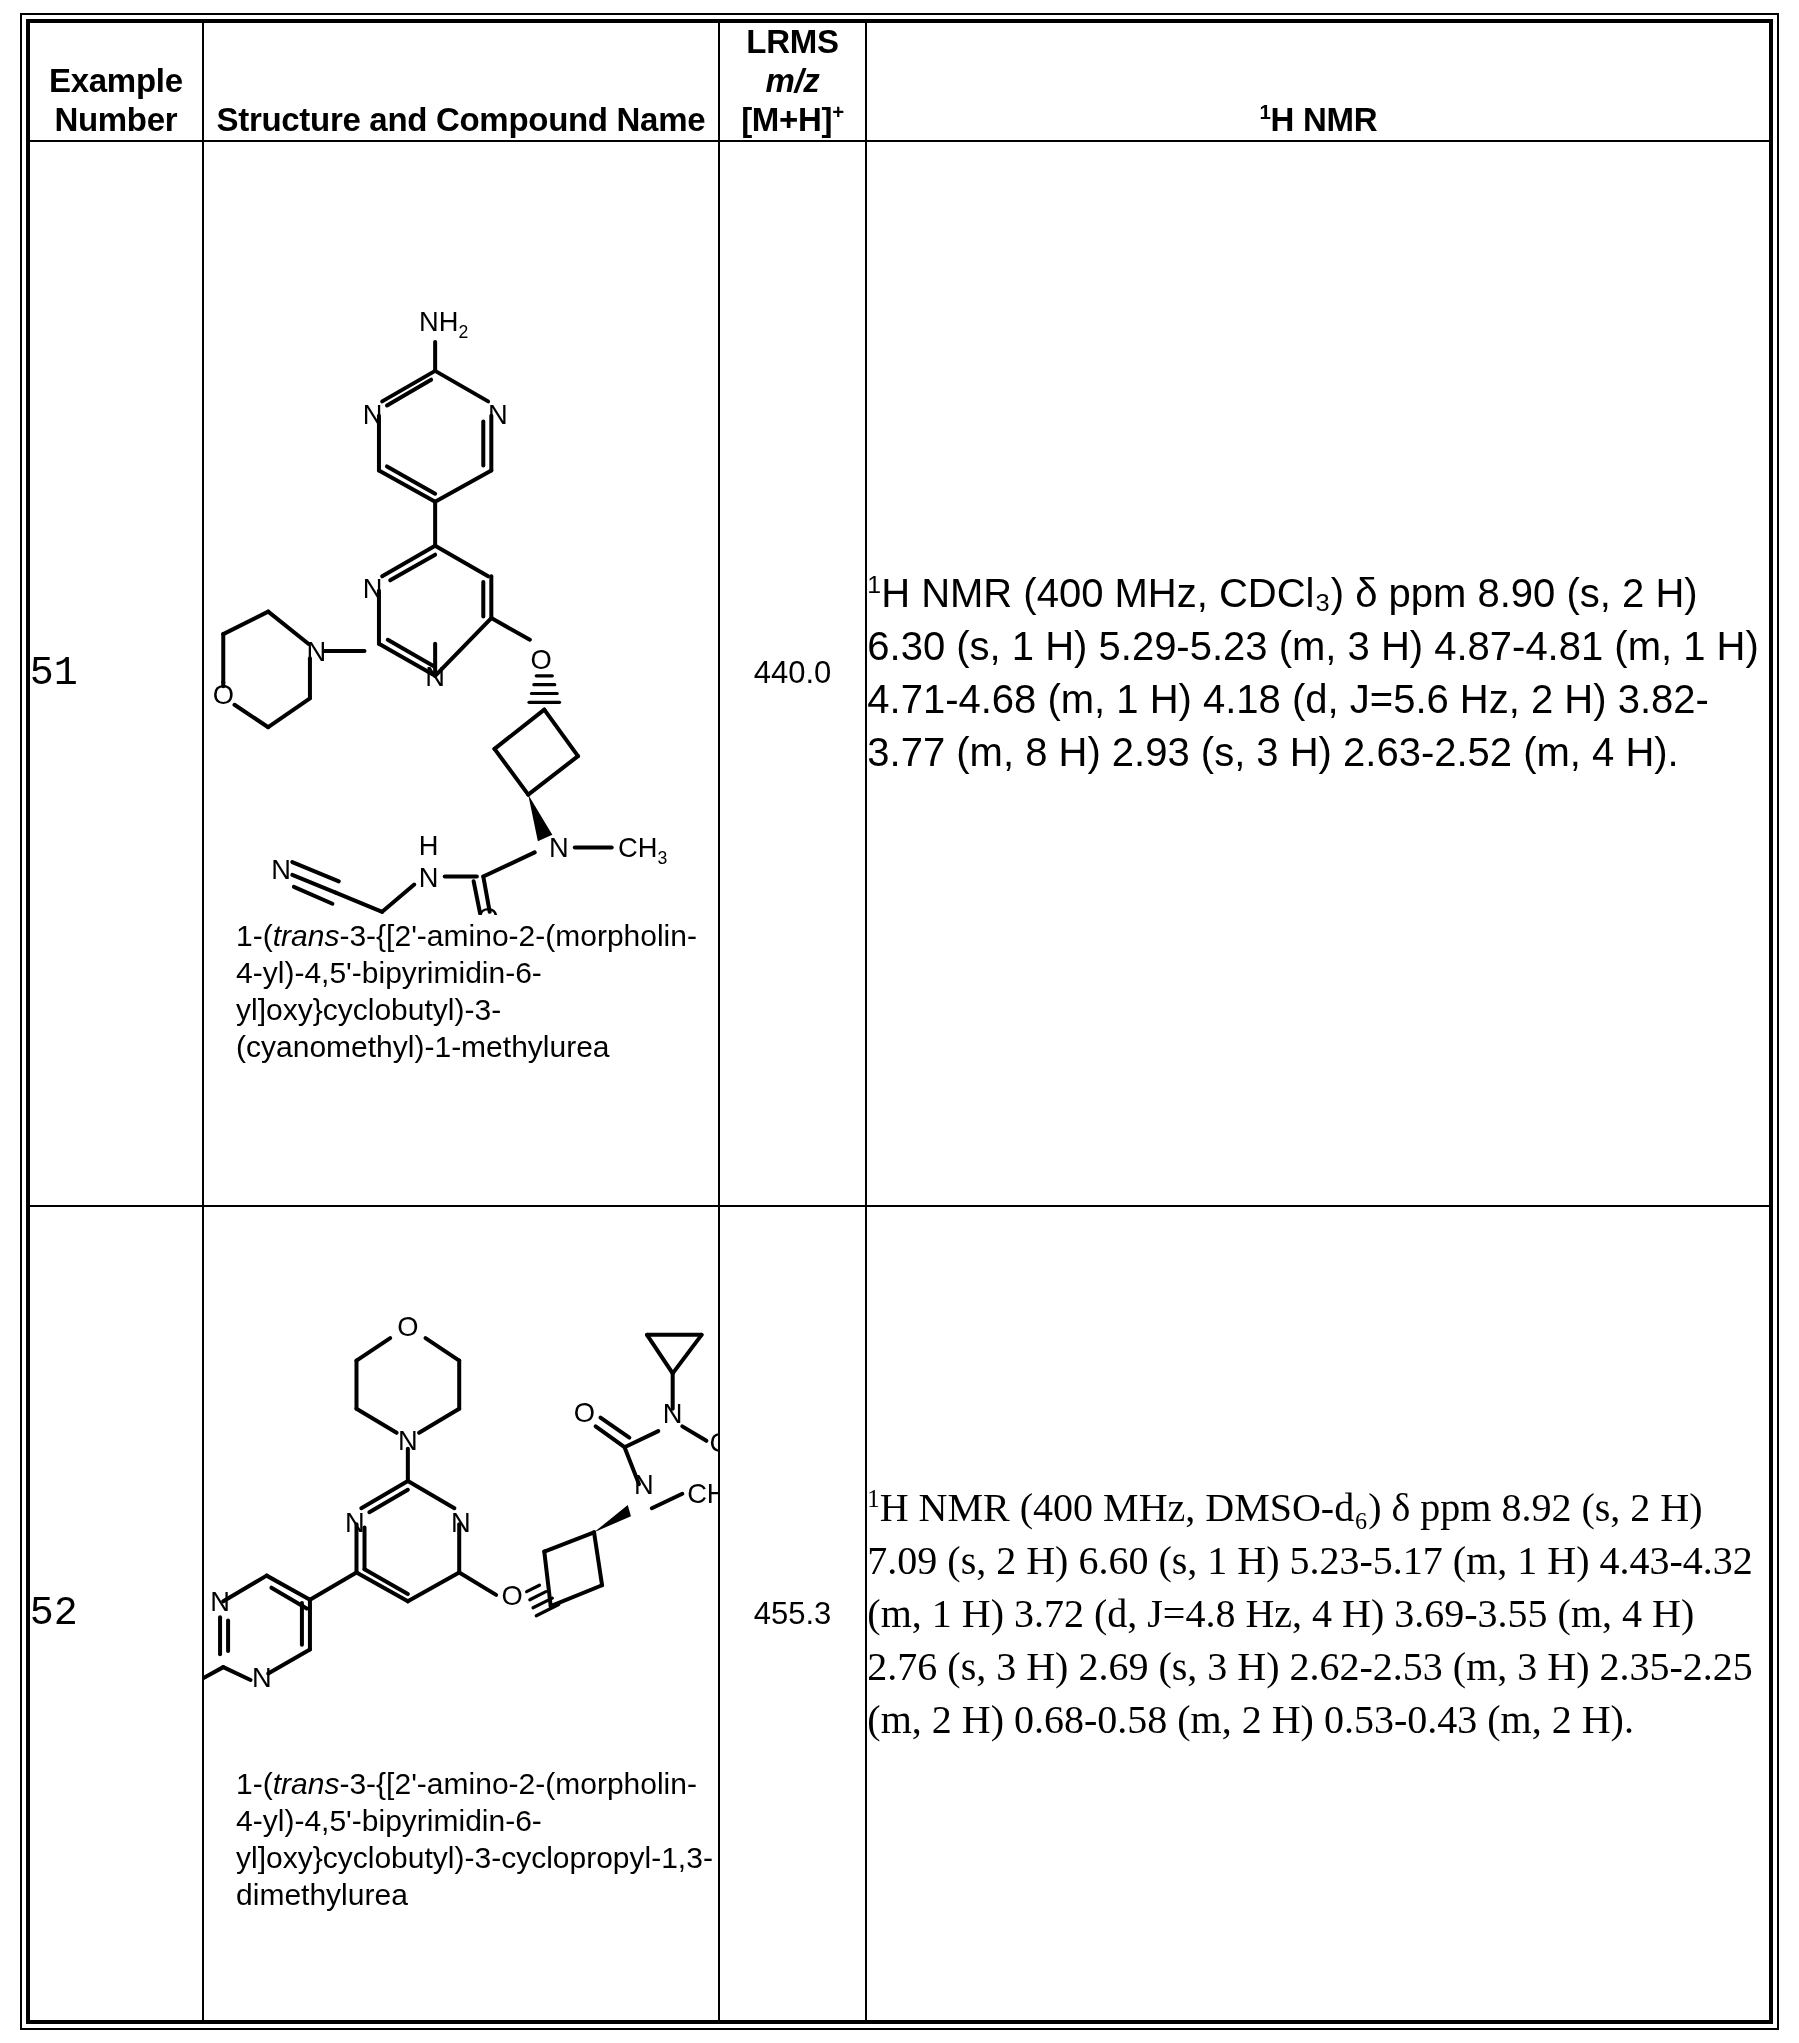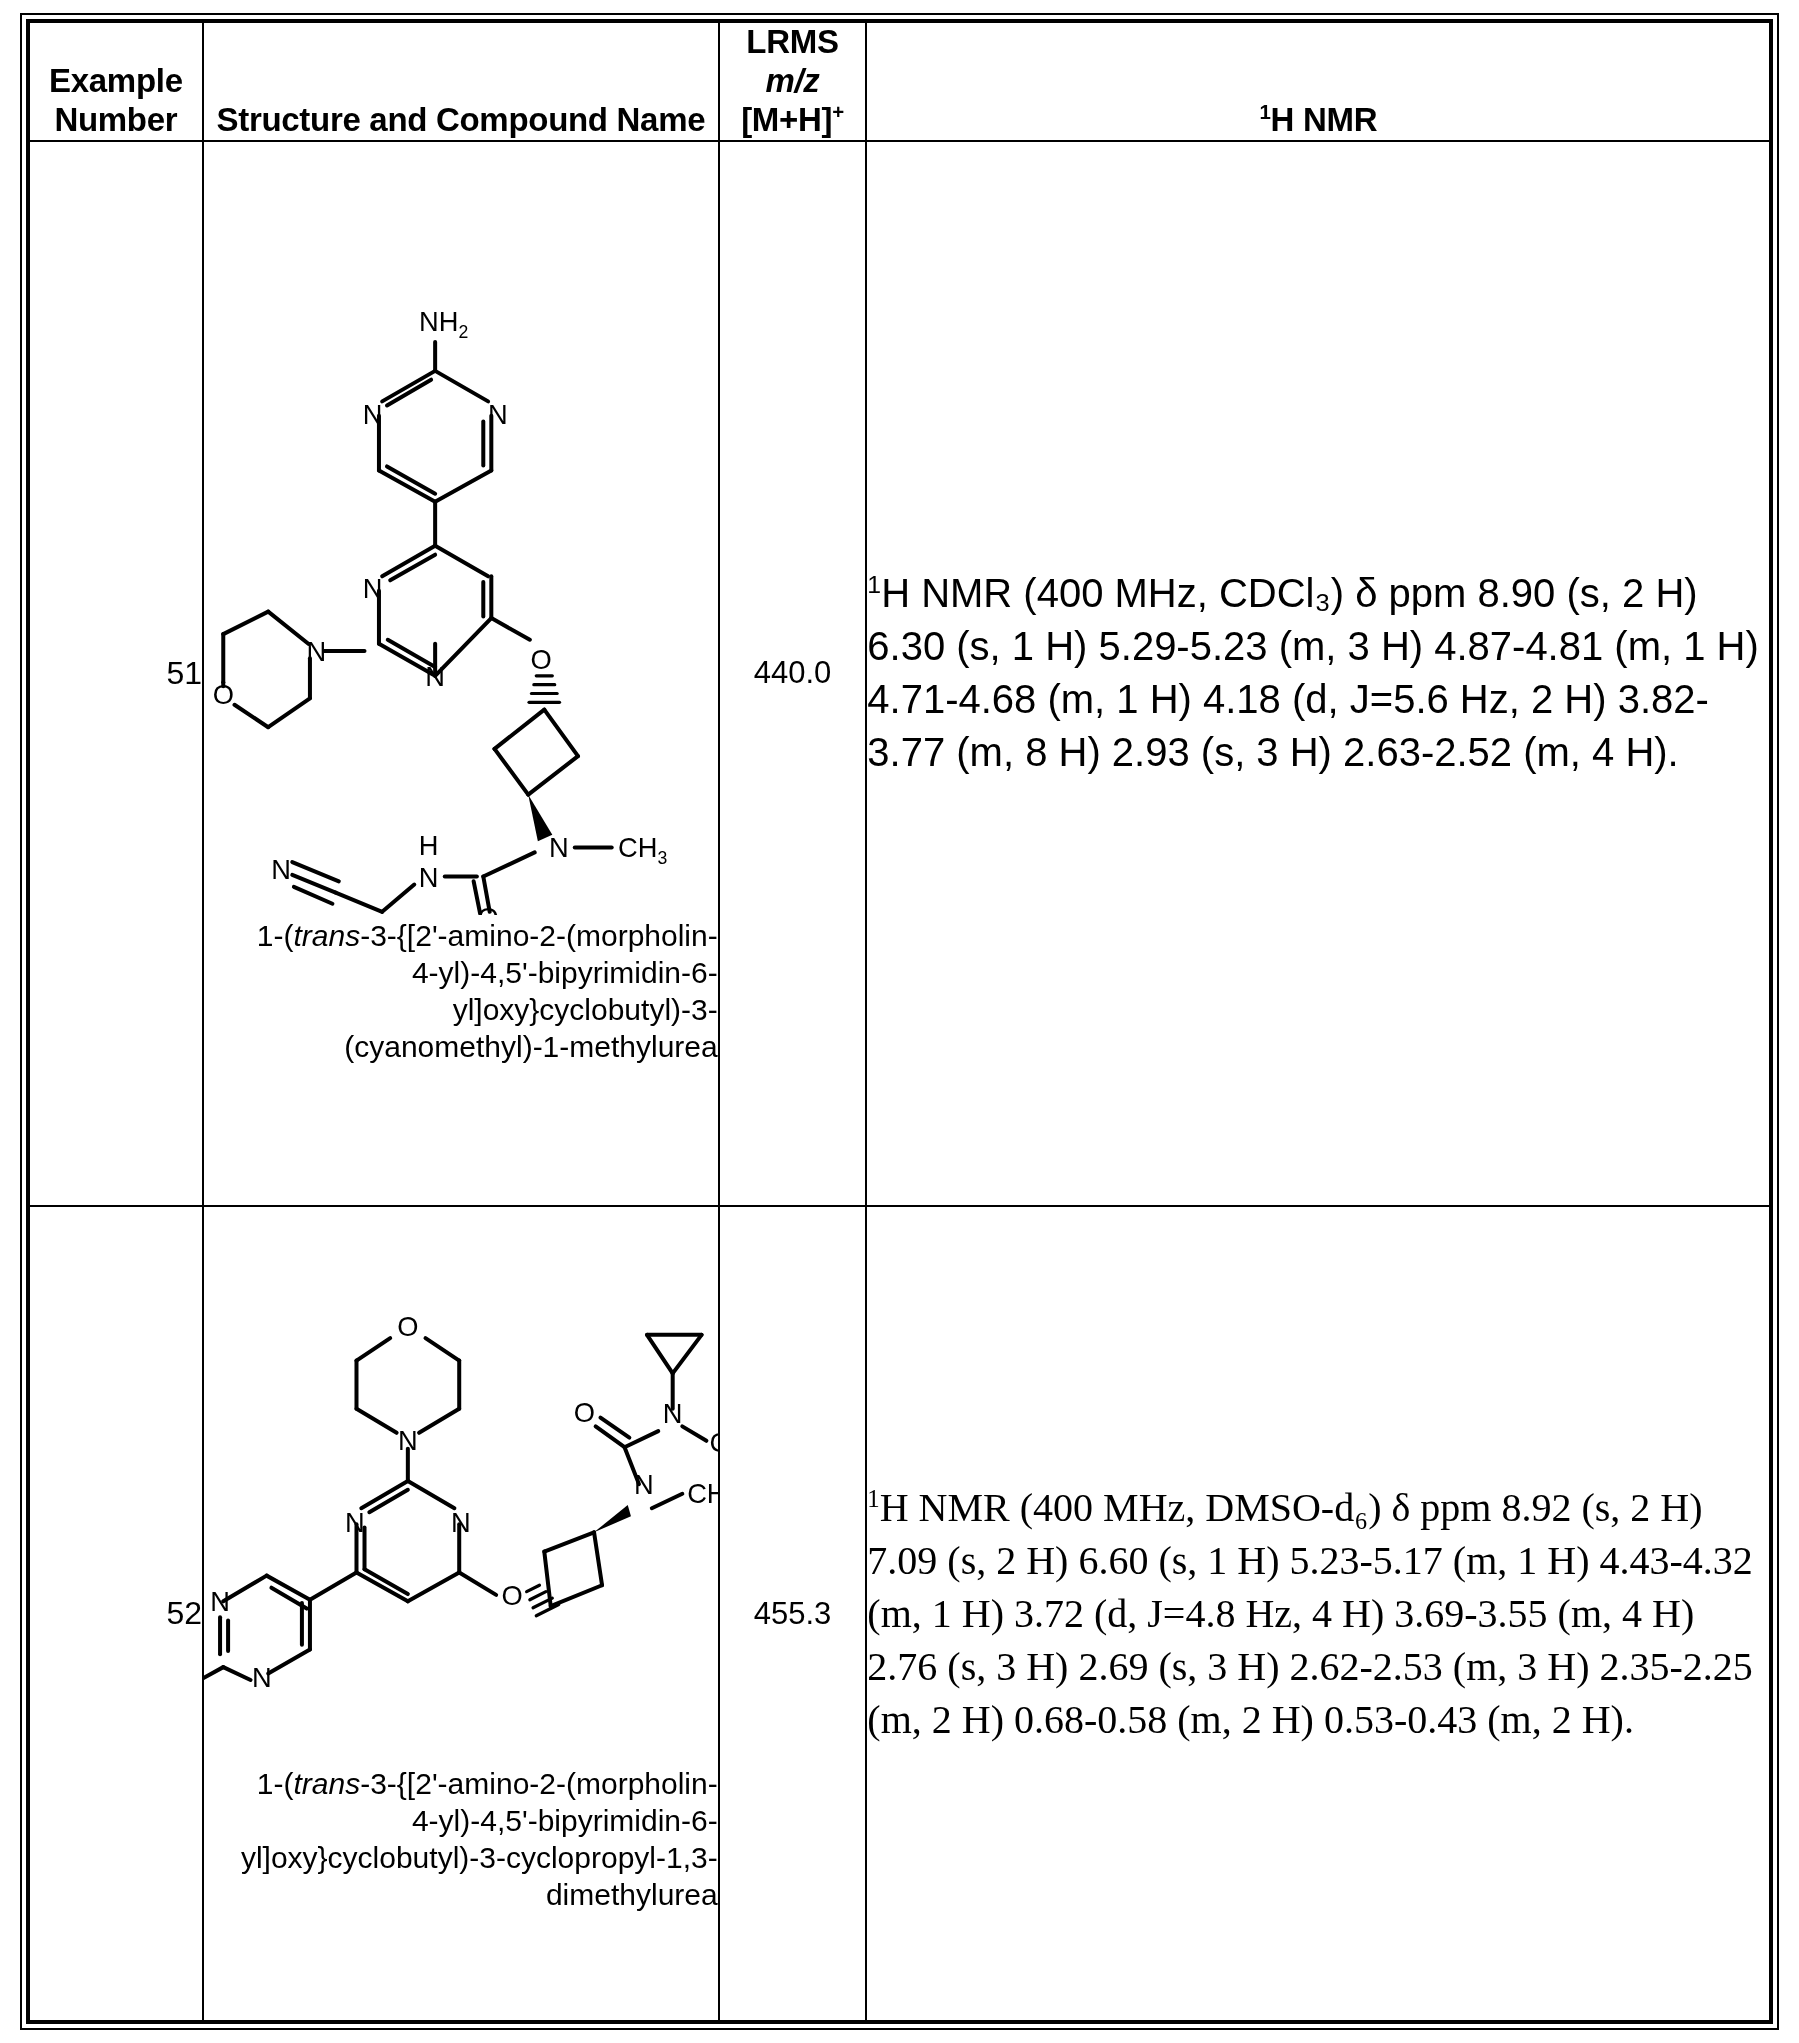--- a/index.html
+++ b/index.html
@@ -21,28 +21,28 @@
   .c3{width:138px;}
   .c4{width:845px;}
 
   
   .hd{font-weight:bold;font-size:33px;line-height:1.18;text-align:center;
       font-stretch:condensed;padding:5.5px 3.7px 9.2px 3.7px;letter-spacing:-0.3px;}
   .hd .ln{display:block;}
   .hd .it{font-style:italic;}
   sup{font-size:0.62em;vertical-align:super;line-height:0;}
 
-  .exnum{text-align:right;font-size:32px;}
+  .exnum{text-align:left;font-size:40px;font-family:Liberation Mono, monospace;}
   .lrms{text-align:center;font-size:31px;}
 
   .nmrcell{vertical-align:middle;padding:3.7px 5.5px 3.7px 9.2px;}
   .nmr{font-size:40px;line-height:1.33;text-align:left;}
   .nmr-top{vertical-align:top;padding-top:7.3px;font-family:Liberation Serif, serif;}
 
-  .structcell{padding:5.5px 9.2px 9.2px 13px;vertical-align:top;text-align:right;}
+  .structcell{padding:5.5px 9.2px 9.2px 13px;vertical-align:top;}
   .struct{width:100%;display:block;}
   .cname{font-size:30px;line-height:1.24;margin-top:1.8px;margin-left:32px;}
   .cname i{font-style:italic;}
 
   svg text{font-family:"Liberation Sans","DejaVu Sans",sans-serif;}
   svg .at{font-size:34px;}
   svg .sb{font-size:22px;}
 </style>
 </head>
 <body>

